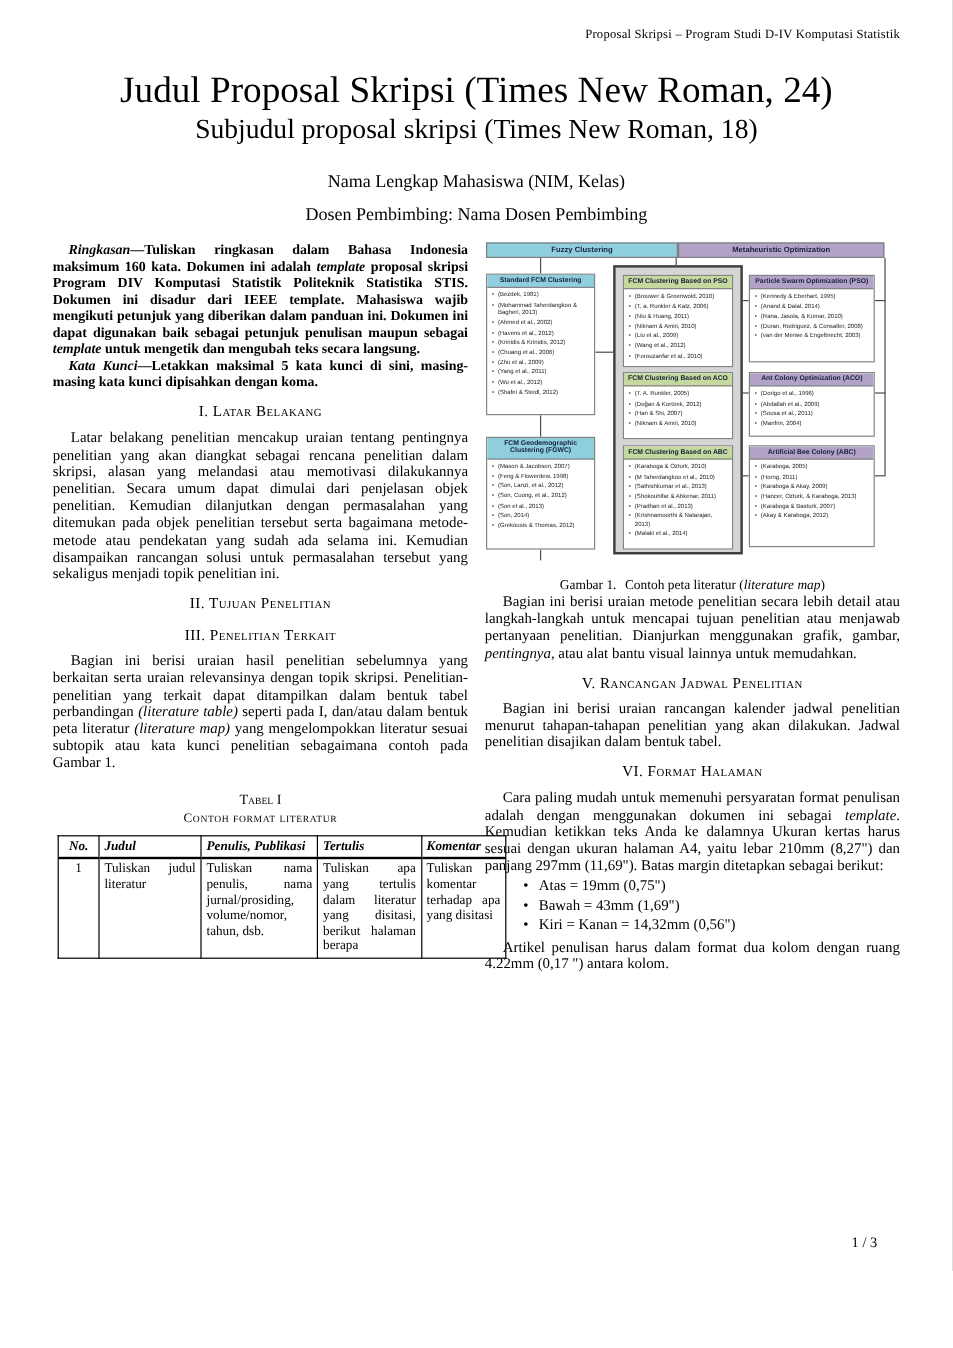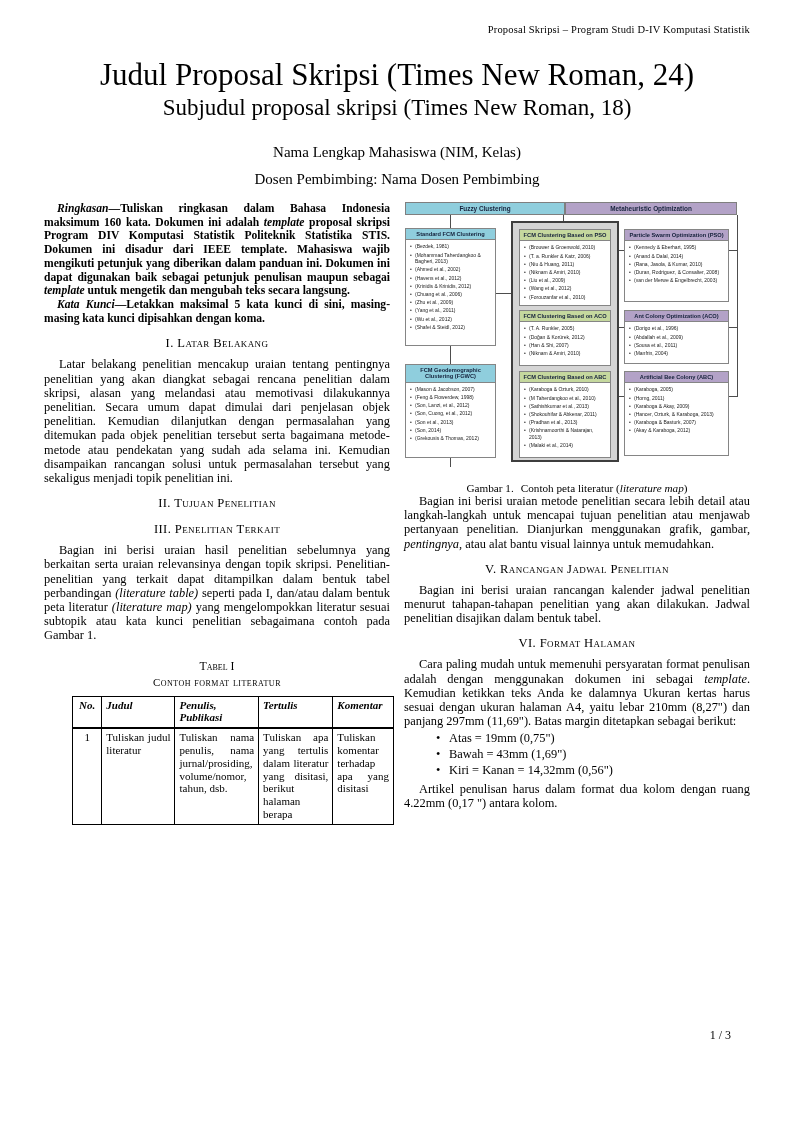--- a/index.html
+++ b/index.html
@@ -21,21 +21,21 @@
   .col { position:absolute; top:202px; width:346px; }
   .col-left { left:44px; }
   .col-right { left:404px; }
   .par { font-size:12.4px; line-height:14.2px; text-align:justify; text-indent:15px; margin:0; }
   .abstract { font-weight:bold; font-size:11.6px; line-height:13.7px; text-align:justify; text-indent:13px; margin:0; }
   .i { font-style:italic; }
   h2.section { font-size:12.6px; font-weight:400; font-variant:small-caps; text-align:center; margin:11px 0 6px; letter-spacing:0.4px; }
   
   .tbl-label { text-align:center; font-variant:small-caps; font-size:11.8px; margin-top:16px; }
   .tbl-cap   { text-align:center; font-variant:small-caps; font-size:10.8px; letter-spacing:0.5px; margin-top:2px; }
-  table.lit-table { border-collapse:collapse; margin:8px 0 0 28px; width:322px; table-layout:fixed; }
+  table.lit-table { border-collapse:collapse; margin:8px 0 0 4px; width:374px; table-layout:fixed; }
   .lit-table th, .lit-table td { border:1px solid #000; padding:2px 4px 3px; vertical-align:top; font-size:11px; line-height:12.8px; text-align:left; }
   .lit-table th { font-weight:bold; font-style:italic; border-bottom:2px solid #000; }
   .lit-table .c-no { width:28px; }
   .lit-table .c-judul { width:70px; }
   .lit-table .c-pen { width:80px; }
   .lit-table .c-ter { width:71px; }
   .lit-table .c-kom { width:58px; }
   .lit-table td.num, .lit-table th.num { text-align:center; }
   .lit-table td { text-align:justify; }
   

